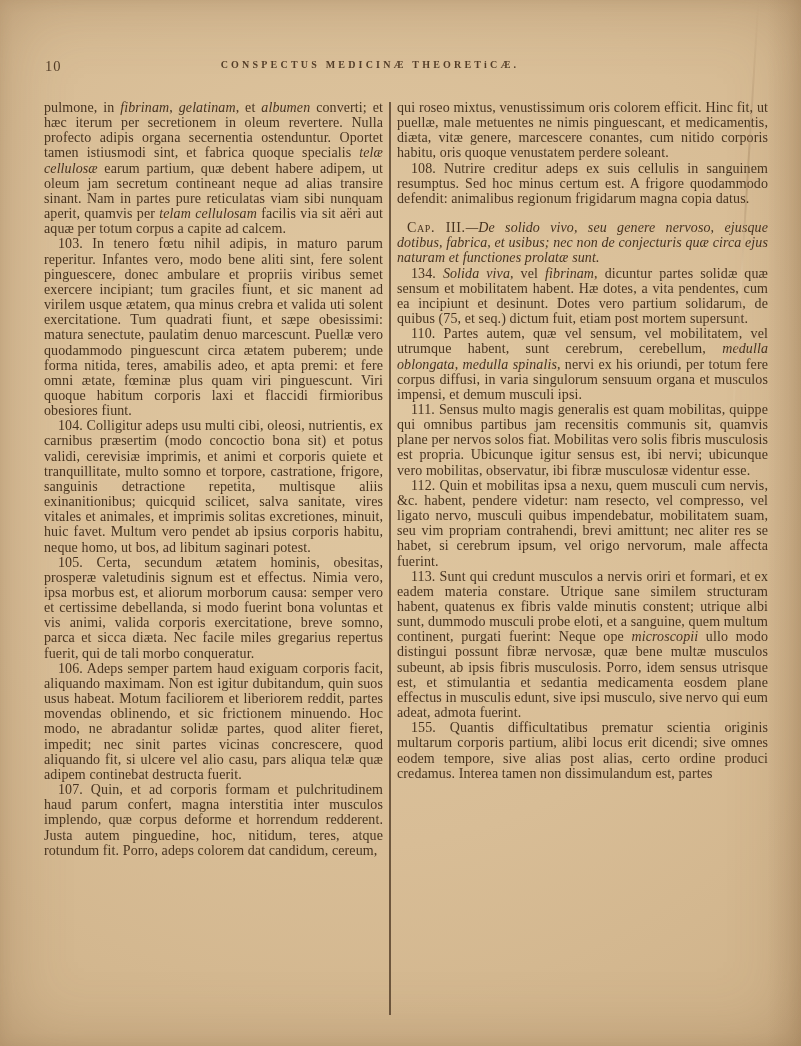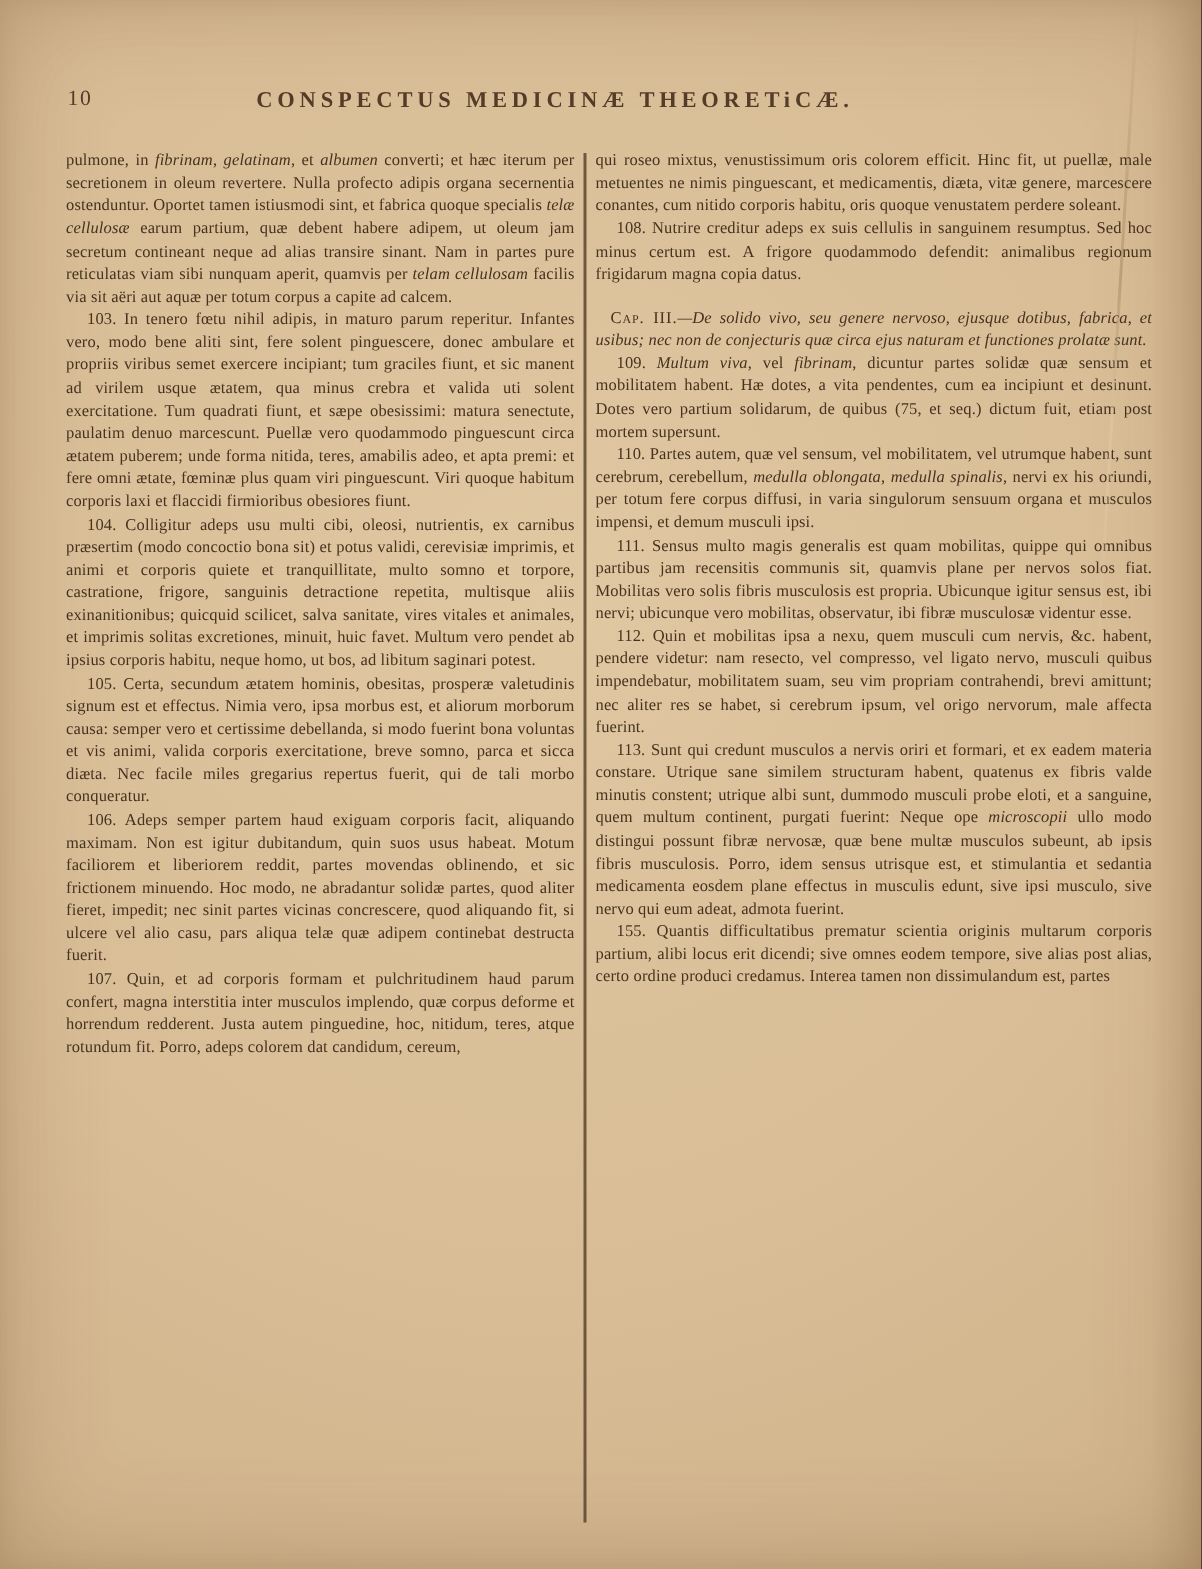--- a/index.html
+++ b/index.html
@@ -14,30 +14,30 @@
     font-family:"Liberation Serif","DejaVu Serif",serif;
     color:var(--ink,#46321f);
   }
   .header{position:absolute;left:0;top:58px;width:770px;height:22px;}
   .pageno{
     position:absolute;left:45px;top:0;
     font-size:14.5px;letter-spacing:1px;color:var(--ink-light,#533d28);
   }
   .title{
     position:absolute;left:0;right:30px;top:1px;text-align:center;
-    font-size:15px;font-weight:bold;letter-spacing:3.2px;
+    font-size:10px;font-weight:bold;letter-spacing:3.2px;
     color:var(--ink-light,#533d28);white-space:nowrap;
   }
   .divider{
     position:absolute;left:389px;top:102px;width:1.5px;height:913px;
     background:var(--ink-light,#533d28);opacity:.8;
   }
   .col{
     position:absolute;top:100px;
-    font-size:11px;line-height:15.15px;
+    font-size:14px;line-height:15.15px;
     text-align:justify;
     letter-spacing:0.1px;
   }
   .col-left{left:44px;width:339px;}
   .col-right{left:397px;width:371px;}
   .para{margin:0;padding:0;}
   .numbered{text-indent:14px;}
   .chapter-heading{margin-top:14px;text-indent:10px;}
   .run-italic{font-style:italic;}
   .run-smallcaps{font-variant:small-caps;letter-spacing:.6px;}
@@ -69,21 +69,21 @@
       <p class="para numbered"><span>103.  In tenero fœtu nihil adipis, in maturo parum reperitur.  Infantes vero, modo bene aliti sint, fere solent pinguescere, donec ambulare et propriis viribus semet exercere incipiant; tum graciles fiunt, et sic manent ad virilem usque ætatem, qua minus crebra et valida uti solent exercitatione.  Tum quadrati fiunt, et sæpe obesissimi: matura senectute, paulatim denuo marcescunt.  Puellæ vero quodammodo pinguescunt circa ætatem puberem; unde forma nitida, teres, amabilis adeo, et apta premi: et fere omni ætate, fœminæ plus quam viri pinguescunt.  Viri quoque habitum corporis laxi et flaccidi firmioribus obesiores fiunt.</span></p>
       <p class="para numbered"><span>104.  Colligitur adeps usu multi cibi, oleosi, nutrientis, ex carnibus præsertim (modo concoctio bona sit) et potus validi, cerevisiæ imprimis, et animi et corporis quiete et tranquillitate, multo somno et torpore, castratione, frigore, sanguinis detractione repetita, multisque aliis exinanitionibus; quicquid scilicet, salva sanitate, vires vitales et animales, et imprimis solitas excretiones, minuit, huic favet.  Multum vero pendet ab ipsius corporis habitu, neque homo, ut bos, ad libitum saginari potest.</span></p>
       <p class="para numbered"><span>105.  Certa, secundum ætatem hominis, obesitas, prosperæ valetudinis signum est et effectus.  Nimia vero, ipsa morbus est, et aliorum morborum causa: semper vero et certissime debellanda, si modo fuerint bona voluntas et vis animi, valida corporis exercitatione, breve somno, parca et sicca diæta.  Nec facile miles gregarius repertus fuerit, qui de tali morbo conqueratur.</span></p>
       <p class="para numbered"><span>106.  Adeps semper partem haud exiguam corporis facit, aliquando maximam.  Non est igitur dubitandum, quin suos usus habeat. Motum faciliorem et liberiorem reddit, partes movendas oblinendo, et sic frictionem minuendo.  Hoc modo, ne abradantur solidæ partes, quod aliter fieret, impedit; nec sinit partes vicinas concrescere, quod aliquando fit, si ulcere vel alio casu, pars aliqua telæ quæ adipem continebat destructa fuerit.</span></p>
       <p class="para numbered"><span>107.  Quin, et ad corporis formam et pulchritudinem haud parum confert, magna interstitia inter musculos implendo, quæ corpus deforme et horrendum redderent.  Justa autem pinguedine, hoc, nitidum, teres, atque rotundum fit. Porro, adeps colorem dat candidum, cereum,</span></p>
     </div>
   <div class="col col-right">
       <p class="para continuation"><span>qui roseo mixtus, venustissimum oris colorem efficit.  Hinc fit, ut puellæ, male metuentes ne nimis pinguescant, et medicamentis, diæta, vitæ genere, marcescere conantes, cum nitido corporis habitu, oris quoque venustatem perdere soleant.</span></p>
       <p class="para numbered"><span>108.  Nutrire creditur adeps ex suis cellulis in sanguinem resumptus.  Sed hoc minus certum est.  A frigore quodammodo defendit: animalibus regionum frigidarum magna copia datus.</span></p>
       <p class="para chapter-heading"><span class="run-smallcaps">Cap. III.</span><span class="run-italic">—De solido vivo, seu genere nervoso, ejusque dotibus, fabrica, et usibus; nec non de conjecturis quæ circa ejus naturam et functiones prolatæ sunt.</span></p>
-      <p class="para numbered"><span>109.  </span><span class="run-italic">Multum viva</span><span>, vel </span><span class="run-italic">fibrinam</span><span>, dicuntur partes solidæ quæ sensum et mobilitatem habent.  Hæ dotes, a vita pendentes, cum ea incipiunt et desinunt.  Dotes vero partium solidarum, de quibus (75, et seq.) dictum fuit, etiam post mortem supersunt.</span></p>
+      <p class="para numbered"><span>134.  </span><span class="run-italic">Solida viva</span><span>, vel </span><span class="run-italic">fibrinam</span><span>, dicuntur partes solidæ quæ sensum et mobilitatem habent.  Hæ dotes, a vita pendentes, cum ea incipiunt et desinunt.  Dotes vero partium solidarum, de quibus (75, et seq.) dictum fuit, etiam post mortem supersunt.</span></p>
       <p class="para numbered"><span>110.  Partes autem, quæ vel sensum, vel mobilitatem, vel utrumque habent, sunt cerebrum, cerebellum, </span><span class="run-italic">medulla oblongata</span><span>, </span><span class="run-italic">medulla spinalis</span><span>, nervi ex his oriundi, per totum fere corpus diffusi, in varia singulorum sensuum organa et musculos impensi, et demum musculi ipsi.</span></p>
       <p class="para numbered"><span>111.  Sensus multo magis generalis est quam mobilitas, quippe qui omnibus partibus jam recensitis communis sit, quamvis plane per nervos solos fiat.  Mobilitas vero solis fibris musculosis est propria.  Ubicunque igitur sensus est, ibi nervi; ubicunque vero mobilitas, observatur, ibi fibræ musculosæ videntur esse.</span></p>
       <p class="para numbered"><span>112.  Quin et mobilitas ipsa a nexu, quem musculi cum nervis, &amp;c. habent, pendere videtur: nam resecto, vel compresso, vel ligato nervo, musculi quibus impendebatur, mobilitatem suam, seu vim propriam contrahendi, brevi amittunt; nec aliter res se habet, si cerebrum ipsum, vel origo nervorum, male affecta fuerint.</span></p>
       <p class="para numbered"><span>113.  Sunt qui credunt musculos a nervis oriri et formari, et ex eadem materia constare. Utrique sane similem structuram habent, quatenus ex fibris valde minutis constent; utrique albi sunt, dummodo musculi probe eloti, et a sanguine, quem multum continent, purgati fuerint:  Neque ope </span><span class="run-italic">microscopii</span><span> ullo modo distingui possunt fibræ nervosæ, quæ bene multæ musculos subeunt, ab ipsis fibris musculosis. Porro, idem sensus utrisque est, et stimulantia et sedantia medicamenta eosdem plane effectus in musculis edunt, sive ipsi musculo, sive nervo qui eum adeat, admota fuerint.</span></p>
       <p class="para numbered"><span>155.  Quantis difficultatibus prematur scientia originis multarum corporis partium, alibi locus erit dicendi; sive omnes eodem tempore, sive alias post alias, certo ordine produci credamus. Interea tamen non dissimulandum est, partes</span></p>
     </div>
 
   <div class="crease"></div>
   <div class="edge-shade"></div>
 </div>

